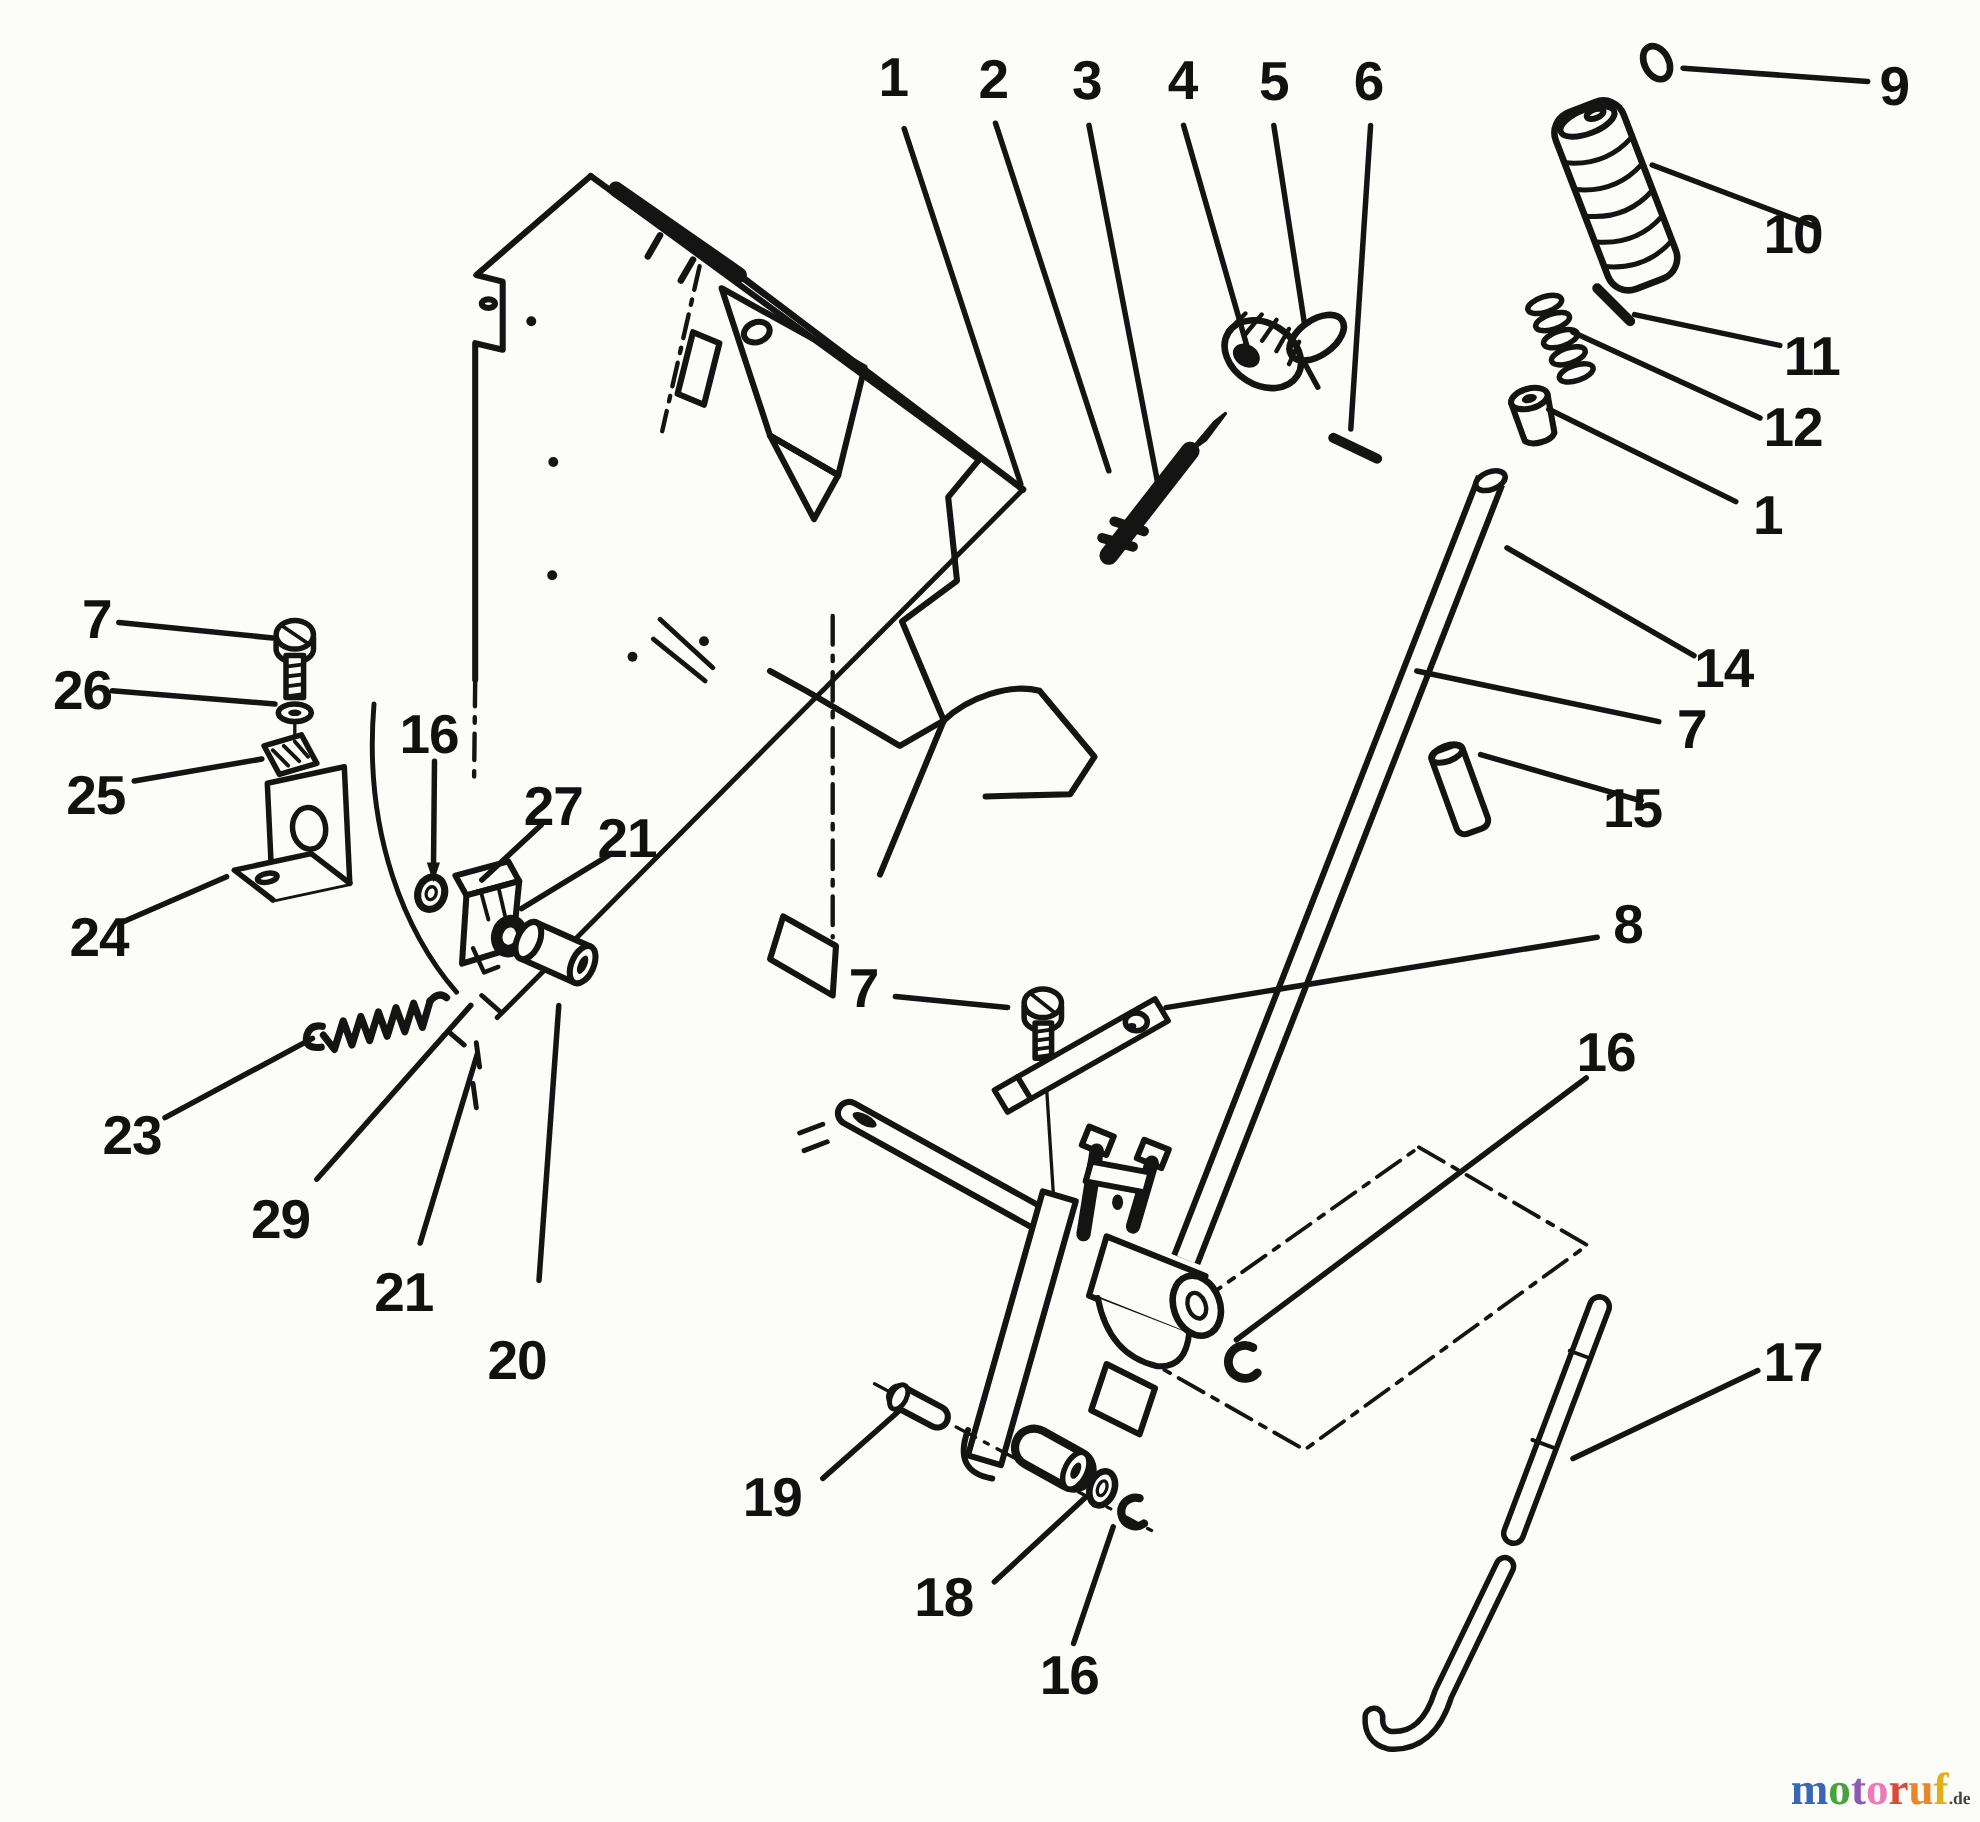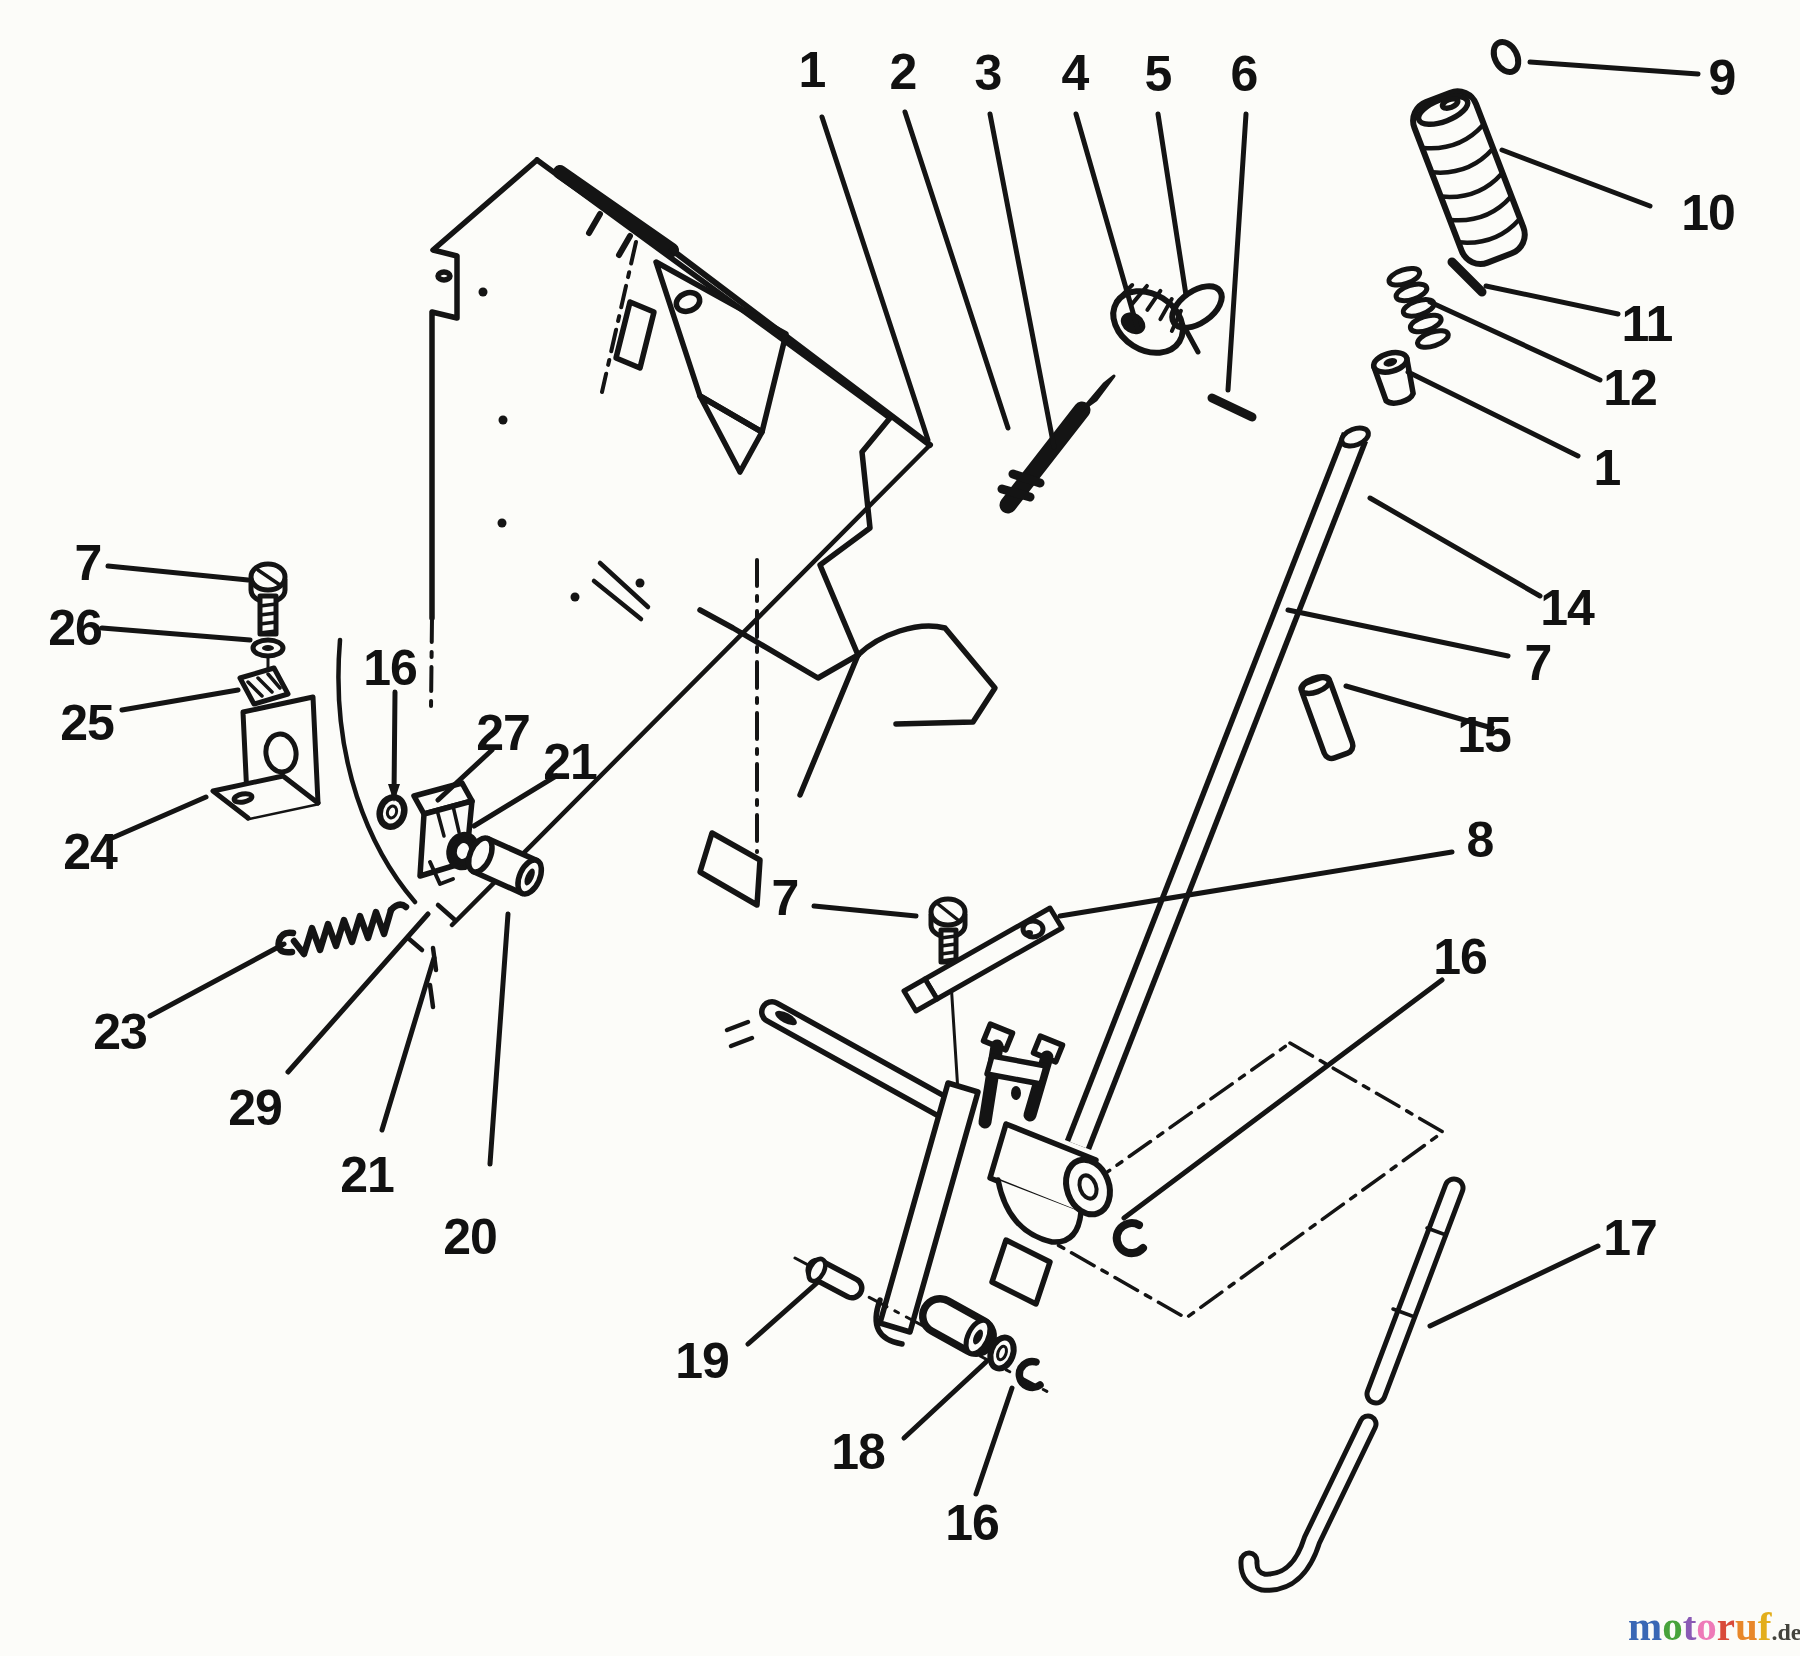--- a/index.html
+++ b/index.html
@@ -14,21 +14,21 @@
     position:absolute;transform:translate(-50%,-50%);
     font-family:"Liberation Sans",sans-serif;
     font-weight:bold;font-size:50px;line-height:1;color:#111;
     letter-spacing:-1px;white-space:nowrap;user-select:none;
   }
   #watermark{
     position:absolute;left:1628px;top:1606px;
     font-family:"Liberation Serif",serif;font-weight:bold;
     font-size:41px;line-height:1;white-space:nowrap;
   }
-  #watermark .wm-suffix{font-size:24px;font-weight:bold;}
+  #watermark .wm-suffix{font-size:16px;font-weight:bold;}
 </style>
 </head>
 <body>
 
 <div id="stage">
 
 <svg width="1800" height="1656" viewBox="0 0 1800 1656">
   <g stroke="#141414" fill="none" stroke-linecap="round" stroke-linejoin="round">
 
     <g stroke-width="5.5">
@@ -283,21 +283,21 @@
   </g>
 </svg>
 
 <div class="co" style="left:812px;top:70px">1</div>
 <div class="co" style="left:903px;top:72px">2</div>
 <div class="co" style="left:988px;top:73px">3</div>
 <div class="co" style="left:1075px;top:73px">4</div>
 <div class="co" style="left:1158px;top:74px">5</div>
 <div class="co" style="left:1244px;top:74px">6</div>
 <div class="co" style="left:1722px;top:78px">9</div>
-<div class="co" style="left:1708px;top:213px">10</div>
+<div class="co" style="left:1630px;top:213px">10</div>
 <div class="co" style="left:1647px;top:324px">11</div>
 <div class="co" style="left:1630px;top:388px">12</div>
 <div class="co" style="left:1607px;top:468px">1</div>
 <div class="co" style="left:1567px;top:608px">14</div>
 <div class="co" style="left:1538px;top:663px">7</div>
 <div class="co" style="left:1484px;top:735px">15</div>
 <div class="co" style="left:88px;top:563px">7</div>
 <div class="co" style="left:75px;top:628px">26</div>
 <div class="co" style="left:87px;top:723px">25</div>
 <div class="co" style="left:90px;top:852px">24</div>

